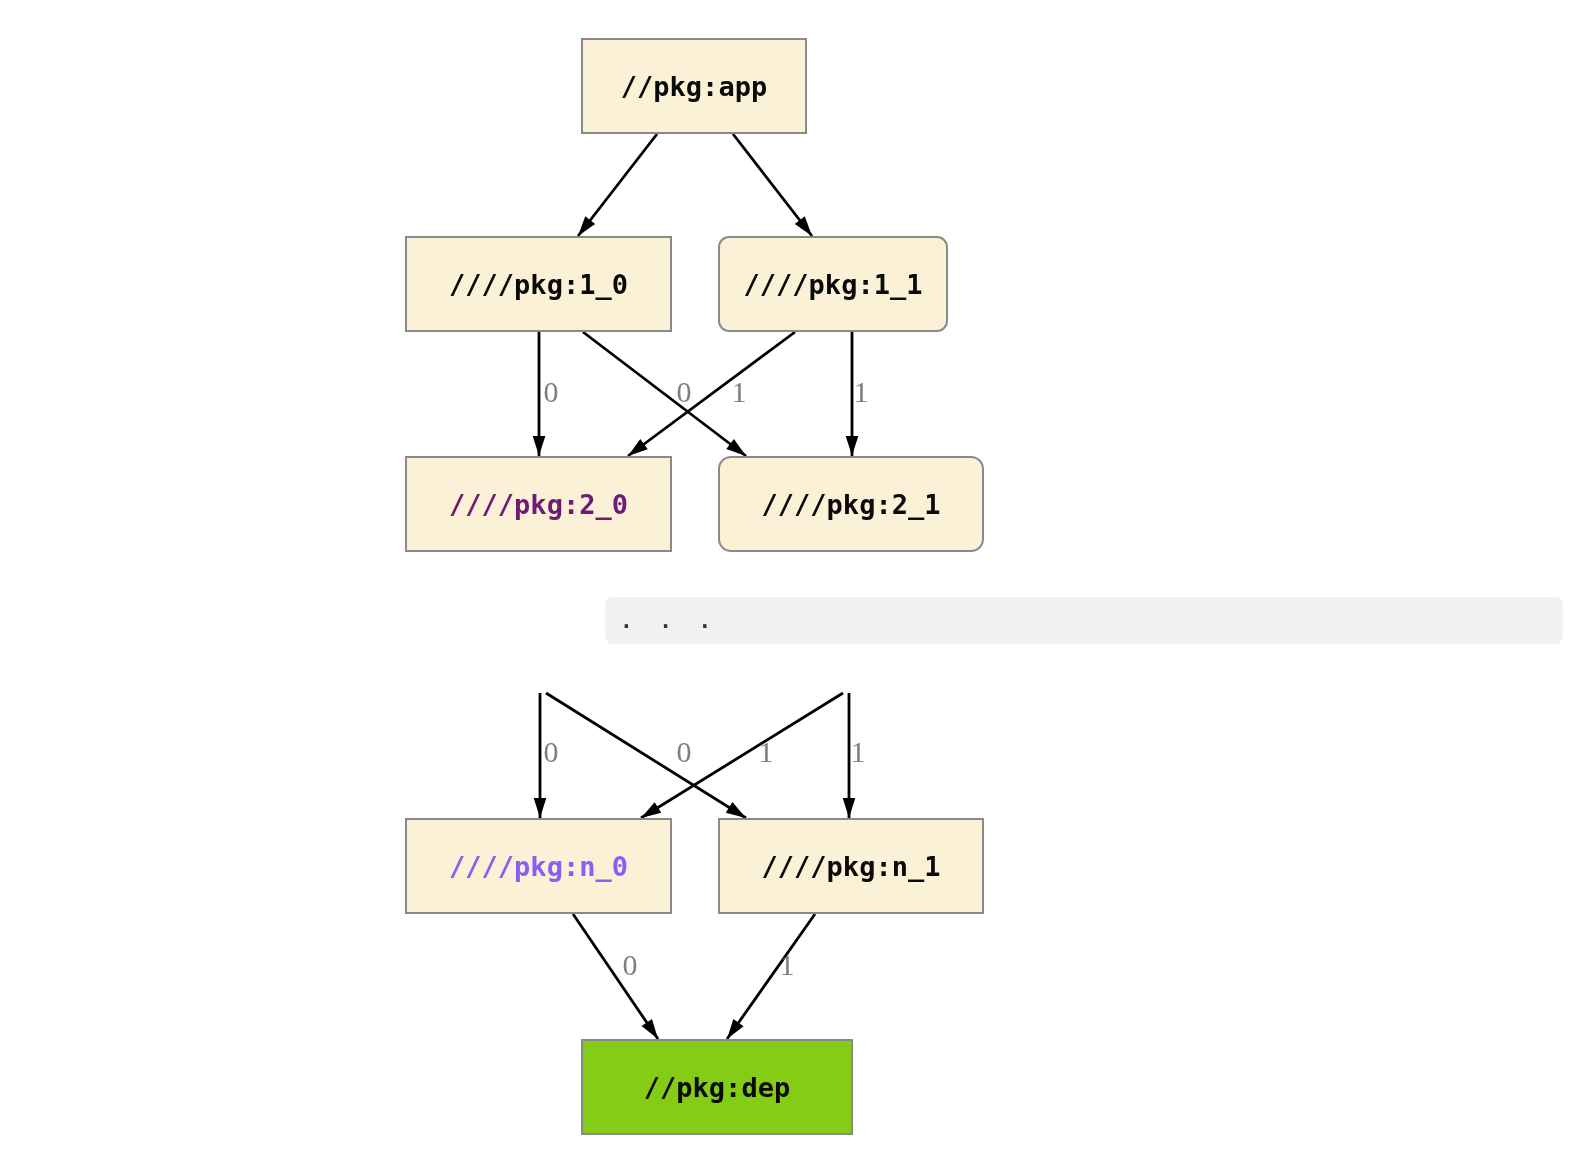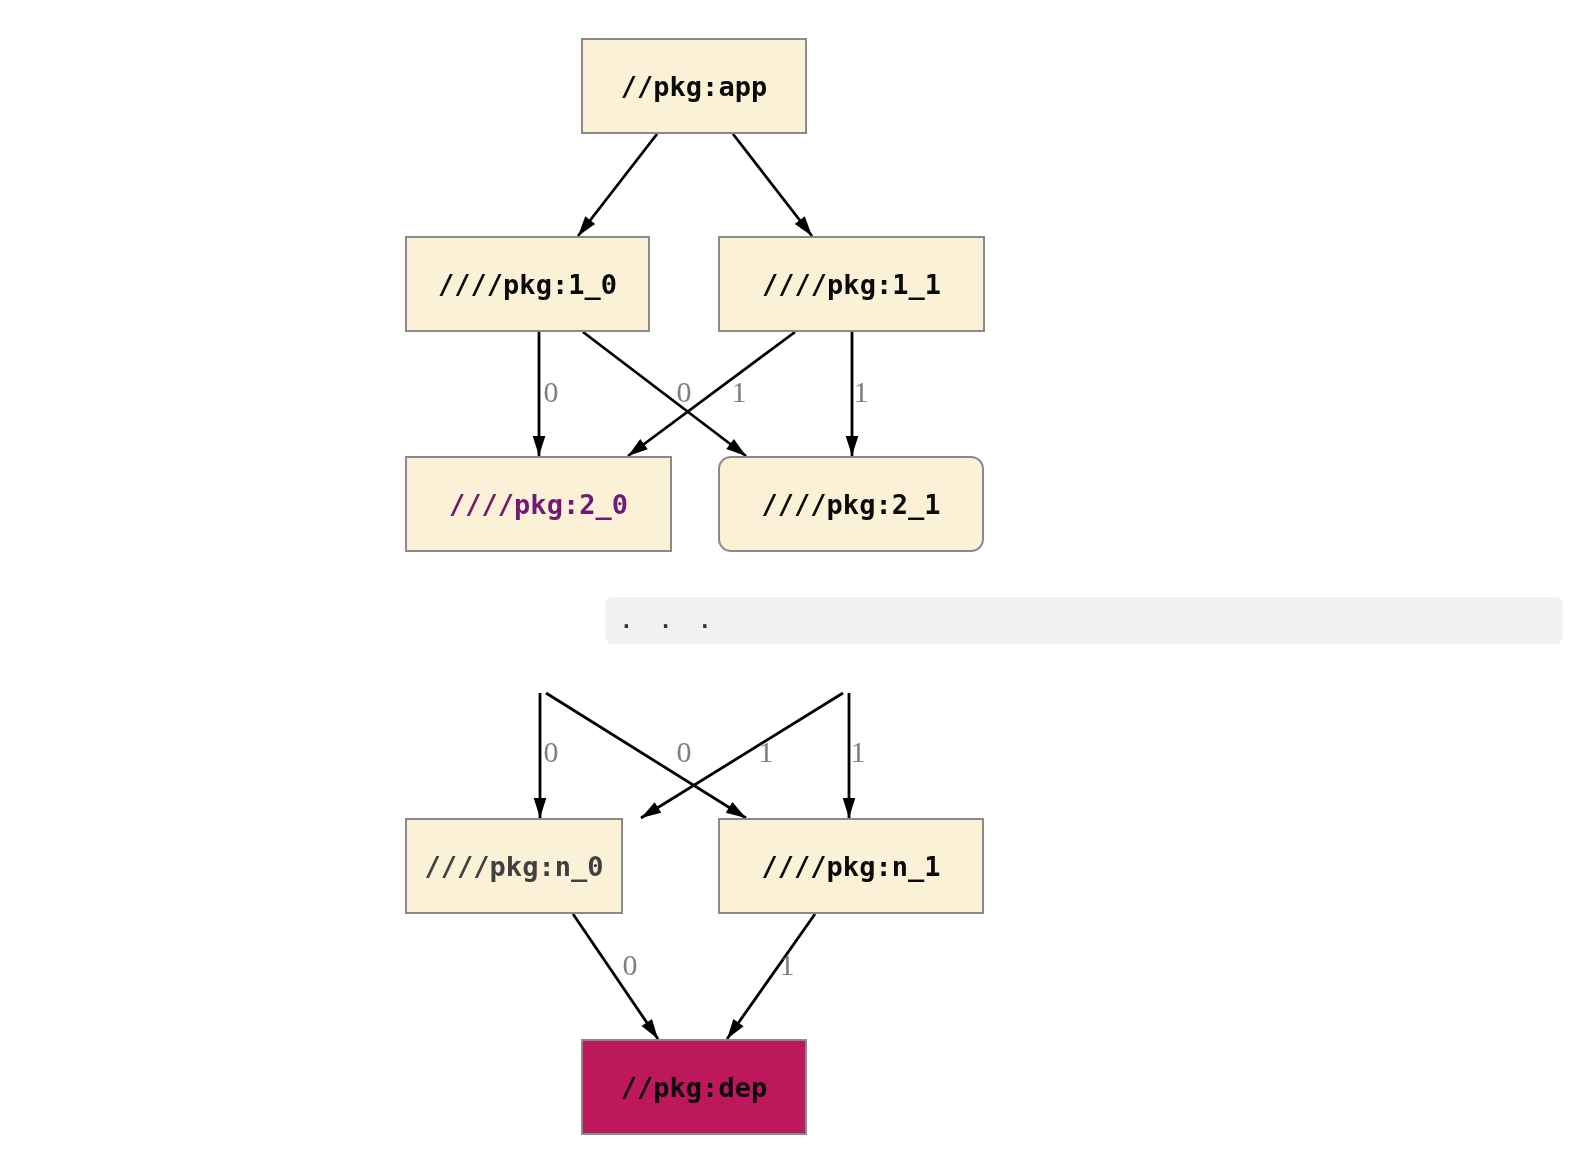--- a/index.html
+++ b/index.html
@@ -88,27 +88,27 @@
         <line class="edge" x1="546" y1="693" x2="746" y2="818" stroke="#000000" marker-end="url(#arrow)"></line>
         <line class="edge" x1="843" y1="693" x2="641" y2="818" stroke="#000000" marker-end="url(#arrow)"></line>
         <line class="edge" x1="849" y1="693" x2="849" y2="818" stroke="#000000" marker-end="url(#arrow)"></line>
         <line class="edge" x1="573" y1="914" x2="658" y2="1039" stroke="#000000" marker-end="url(#arrow)"></line>
         <line class="edge" x1="815" y1="914" x2="727" y2="1039" stroke="#000000" marker-end="url(#arrow)"></line>
       </g>
   </svg>
 
   <div id="nodes">
       <div class="node" style="left: 581px; top: 38px; width: 226px; height: 96px; background: rgb(250, 241, 214); border-color: rgb(138, 138, 138); color: rgb(10, 10, 10);">//pkg:app</div>
-      <div class="node" style="left: 405px; top: 236px; width: 245px; height: 96px; background: rgb(250, 241, 214); border-color: rgb(138, 138, 138); color: rgb(10, 10, 10);">////pkg:1_0</div>
-      <div class="node" style="left: 718px; top: 236px; width: 267px; height: 96px; background: rgb(250, 241, 214); border-color: rgb(138, 138, 138); color: rgb(10, 10, 10);">////pkg:1_1</div>
+      <div class="node" style="left: 405px; top: 236px; width: 267px; height: 96px; background: rgb(250, 241, 214); border-color: rgb(138, 138, 138); color: rgb(10, 10, 10);">////pkg:1_0</div>
+      <div class="node" style="left: 718px; top: 236px; width: 230px; height: 96px; background: rgb(250, 241, 214); border-color: rgb(138, 138, 138); color: rgb(10, 10, 10); border-radius: 11px;">////pkg:1_1</div>
       <div class="node" style="left: 405px; top: 456px; width: 267px; height: 96px; background: rgb(250, 241, 214); border-color: rgb(138, 138, 138); color: #701a75;">////pkg:2_0</div>
       <div class="node" style="left: 718px; top: 456px; width: 266px; height: 96px; background: rgb(250, 241, 214); border-color: rgb(138, 138, 138); color: rgb(10, 10, 10); border-radius: 13px;">////pkg:2_1</div>
-      <div class="node" style="left: 405px; top: 818px; width: 218px; height: 96px; background: rgb(250, 241, 214); border-color: rgb(138, 138, 138); color: #404040;">////pkg:n_0</div>
+      <div class="node" style="left: 405px; top: 818px; width: 267px; height: 96px; background: rgb(250, 241, 214); border-color: rgb(138, 138, 138); color: #8b5cf6;">////pkg:n_0</div>
       <div class="node" style="left: 718px; top: 818px; width: 266px; height: 96px; background: rgb(250, 241, 214); border-color: rgb(138, 138, 138); color: rgb(10, 10, 10);">////pkg:n_1</div>
-      <div class="node" style="left: 581px; top: 1039px; width: 226px; height: 96px; background: #be185d; border-color: rgb(138, 138, 138); color: rgb(10, 10, 10);">//pkg:dep</div>
+      <div class="node" style="left: 581px; top: 1039px; width: 272px; height: 96px; background: #84cc16; border-color: rgb(138, 138, 138); color: rgb(10, 10, 10);">//pkg:dep</div>
     </div>
   <div id="edge-labels">
       <span class="edge-label" style="left: 551px; top: 392px; color: rgb(127, 127, 127);">0</span>
       <span class="edge-label" style="left: 684px; top: 392px; color: rgb(127, 127, 127);">0</span>
       <span class="edge-label" style="left: 739px; top: 392px; color: rgb(127, 127, 127);">1</span>
       <span class="edge-label" style="left: 861px; top: 392px; color: rgb(127, 127, 127);">1</span>
       <span class="edge-label" style="left: 551px; top: 752px; color: rgb(127, 127, 127);">0</span>
       <span class="edge-label" style="left: 684px; top: 752px; color: rgb(127, 127, 127);">0</span>
       <span class="edge-label" style="left: 766px; top: 752px; color: rgb(127, 127, 127);">1</span>
       <span class="edge-label" style="left: 858px; top: 752px; color: rgb(127, 127, 127);">1</span>

